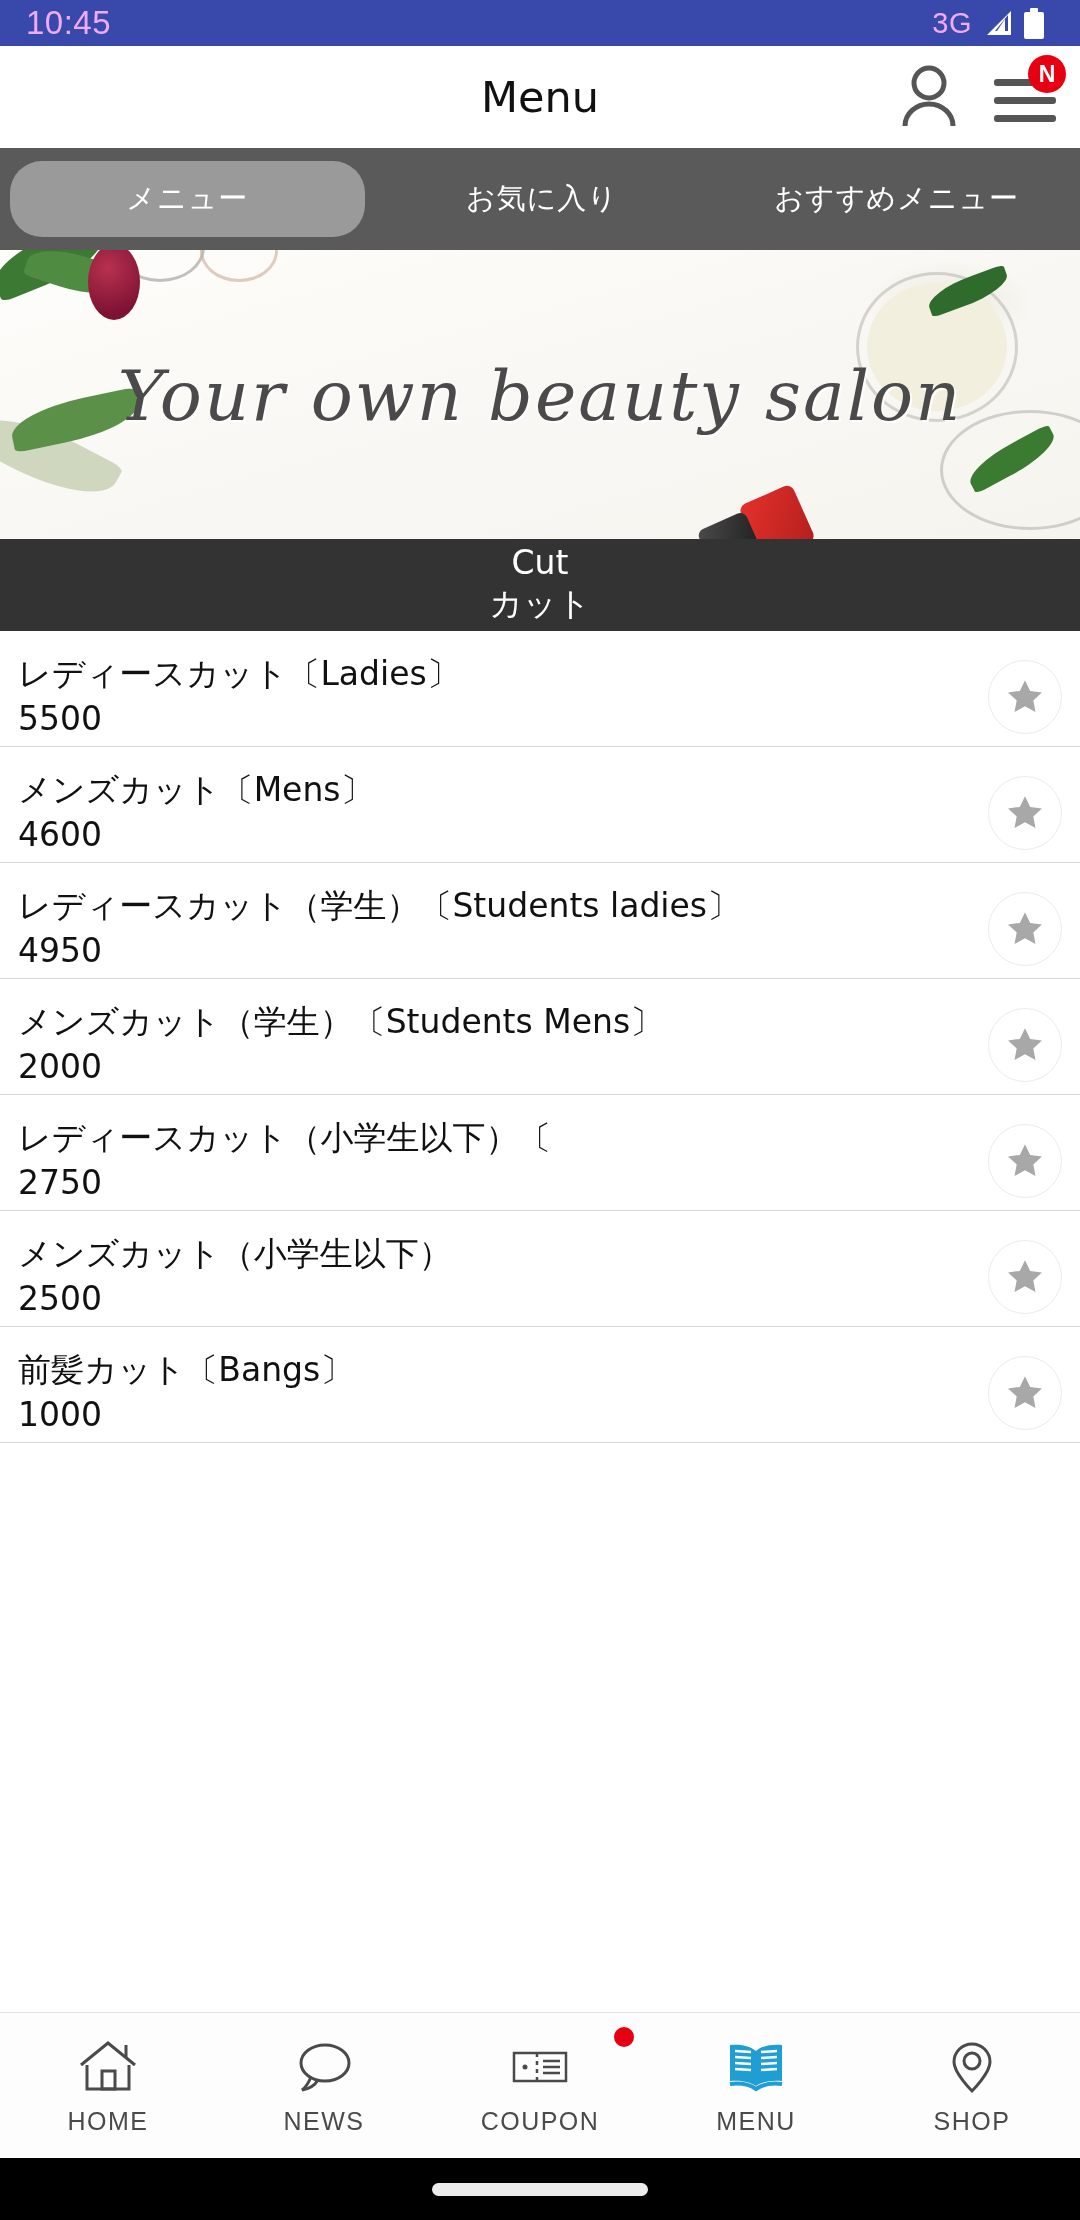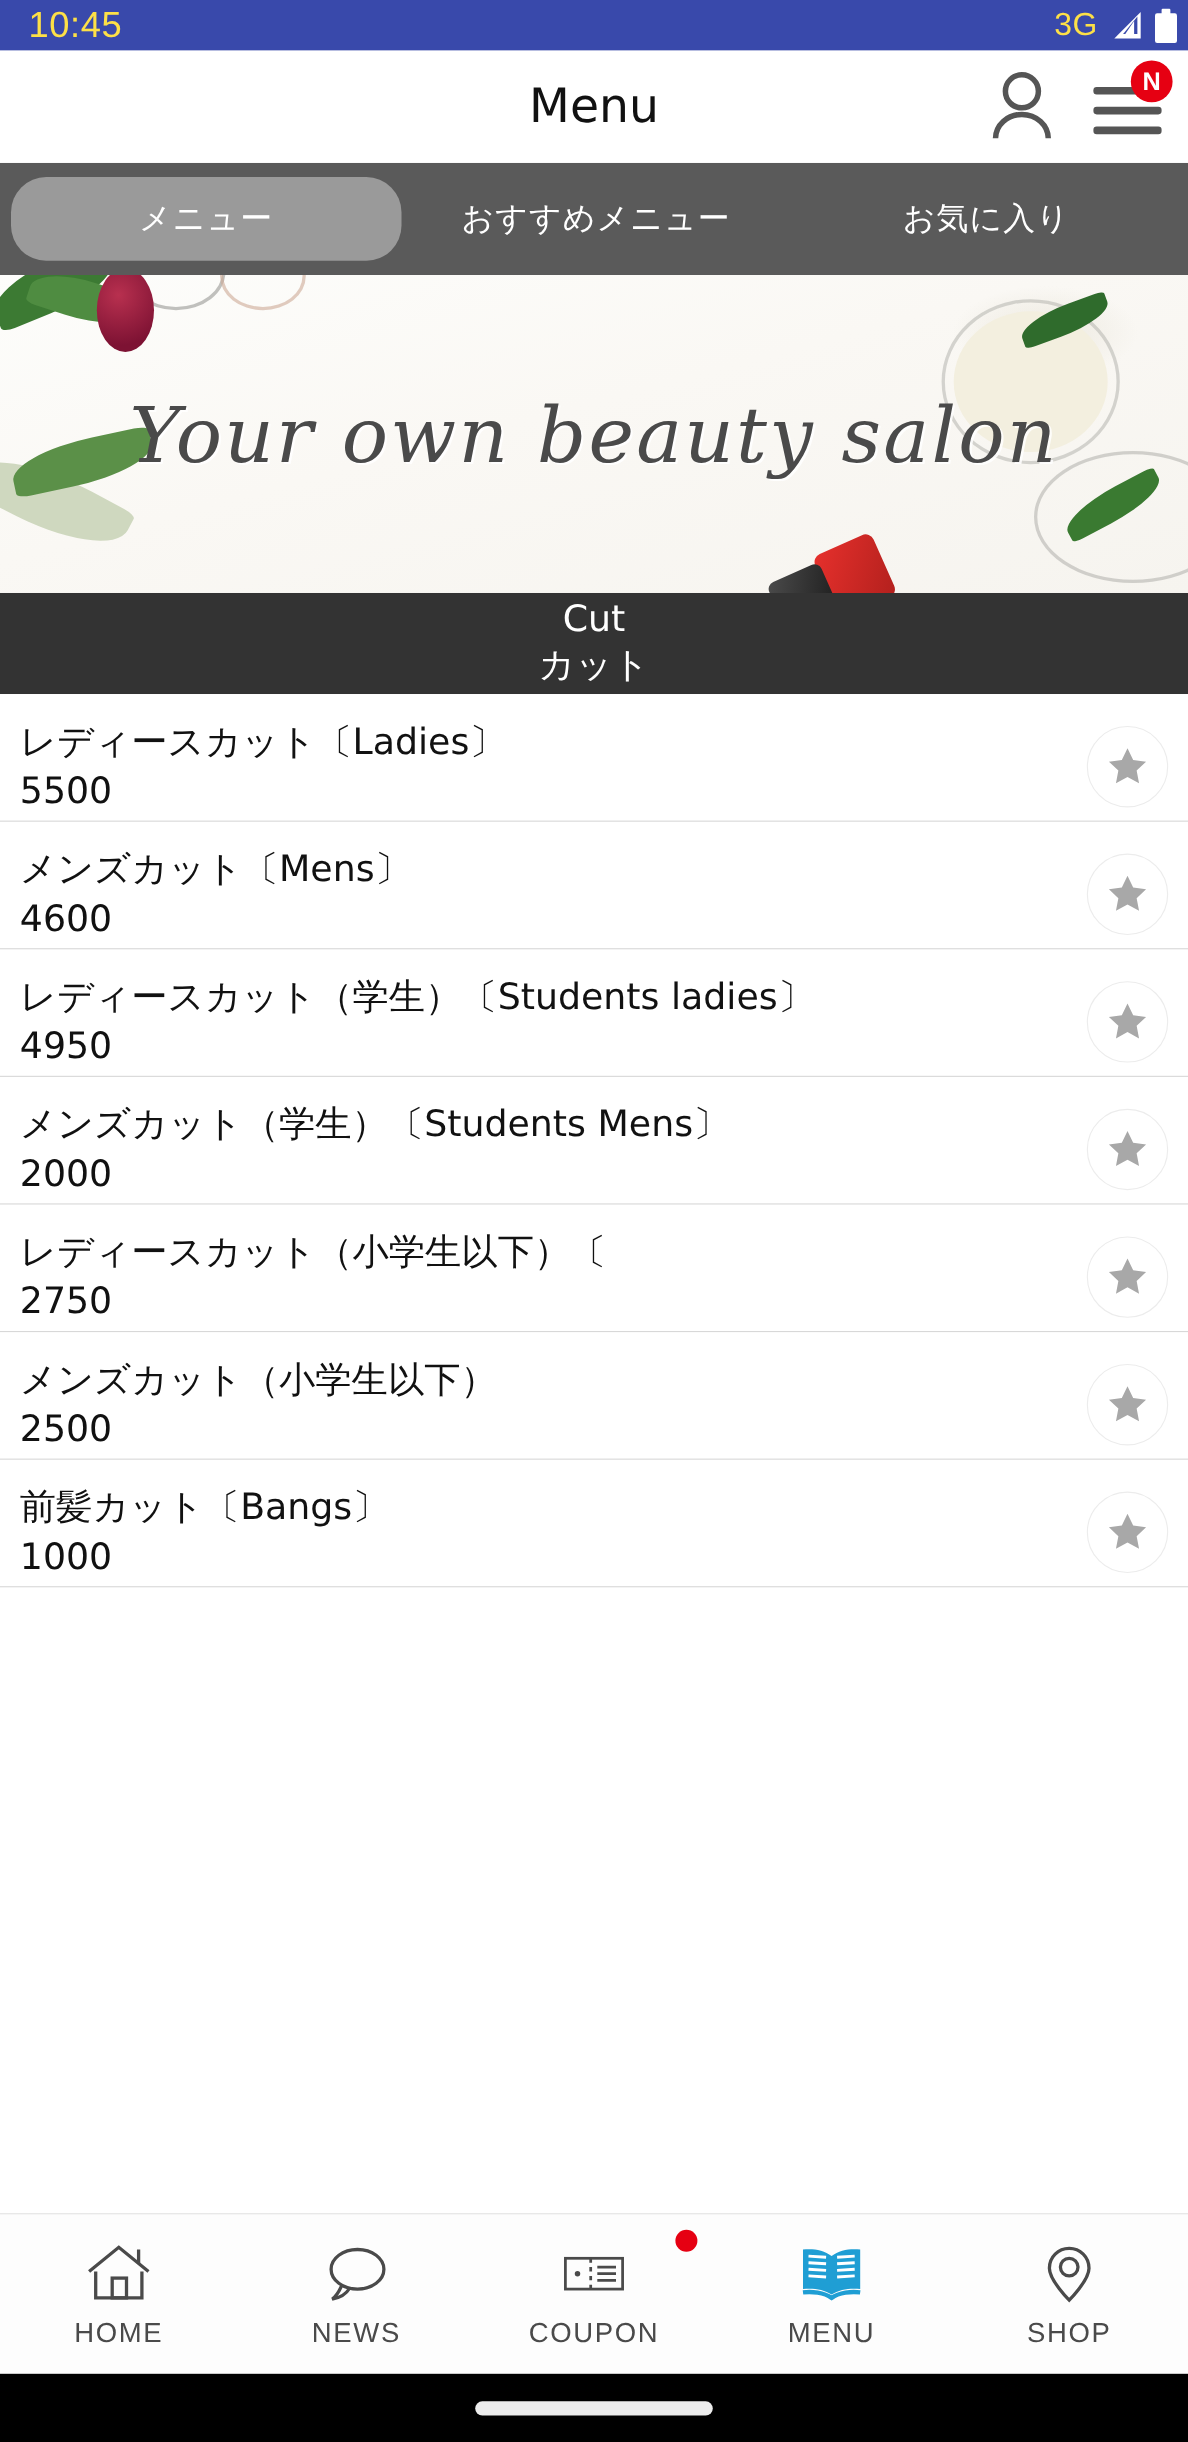--- a/index.html
+++ b/index.html
@@ -11,22 +11,22 @@
     position:relative;
   }
 
   
   .statusbar {
     height:46px;
     background:#3949ab;
     display:flex;
     align-items:center;
     justify-content:space-between;
-    padding:0 10px 0 26px;
-    color:#fde047;
+    padding:0 36px 0 26px;
+    color:#f0abfc;
   }
   .status-clock { font-size:33px; letter-spacing:.5px; }
   .status-right { display:flex; align-items:center; gap:11px; }
   .status-3g { font-size:29px; letter-spacing:.5px; }
   .sig { width:30px; height:28px; position:relative; }
   .sig svg { display:block; }
   .batt { width:20px; height:31px; position:relative; }
   .batt-body { position:absolute; left:0; top:4px; width:20px; height:27px; background:#fff; border-radius:2px; }
   .batt-tip { position:absolute; left:6px; top:0; width:8px; height:5px; background:#fff; border-radius:1px 1px 0 0; }
 
@@ -274,22 +274,22 @@
         <div class="hb-line l2"></div>
         <div class="hb-line l3"></div>
       </div>
       <div class="badge-n">N</div>
     </div>
   </div>
 </div>
 
 <div class="tabbar">
   <div class="tab active">メニュー</div>
+  <div class="tab">お気に入り</div>
   <div class="tab">おすすめメニュー</div>
-  <div class="tab">お気に入り</div>
 </div>
 
 <div class="banner">
   <div class="banner-bg"></div>
 
   <div class="leaf" style="left:-10px; top:-12px; width:118px; height:44px; transform:rotate(-22deg); background:#3c7a33;"></div>
   <div class="leaf" style="left:26px; top:4px; width:96px; height:36px; transform:rotate(18deg); background:#4f8c41;"></div>
   <div class="berry" style="left:88px; top:-6px; width:52px; height:76px; background:radial-gradient(circle at 38% 32%, #b8304f, #7d1233 75%);"></div>
   <div class="leaf" style="left:-30px; top:180px; width:150px; height:52px; transform:rotate(28deg); background:#cfd8bf; border-radius:70% 8% 70% 8%;"></div>
   <div class="leaf" style="left:10px; top:150px; width:130px; height:40px; transform:rotate(-12deg); background:#5b9048;"></div>

